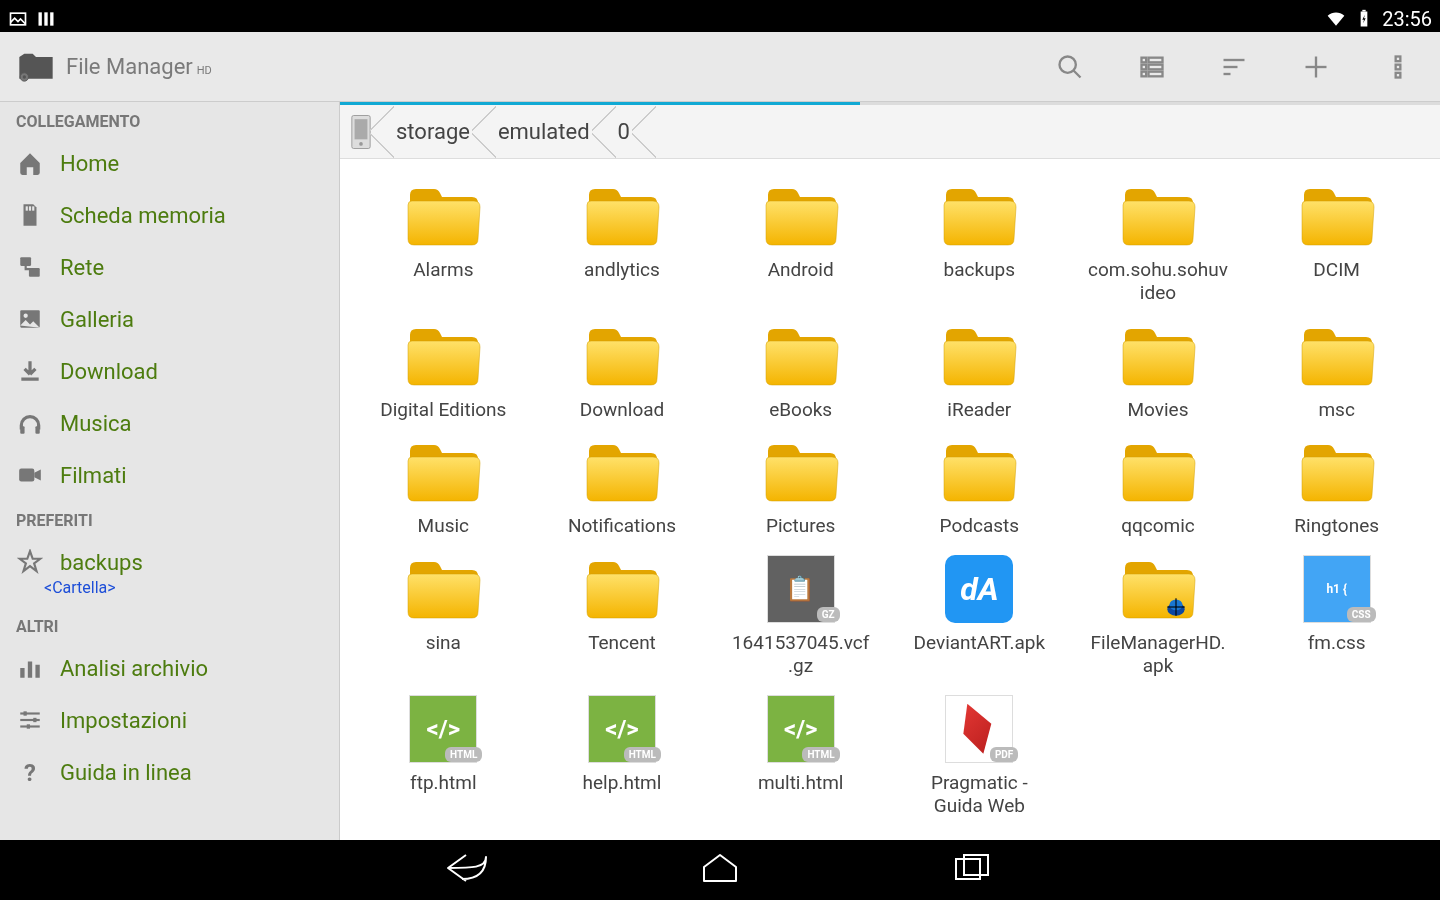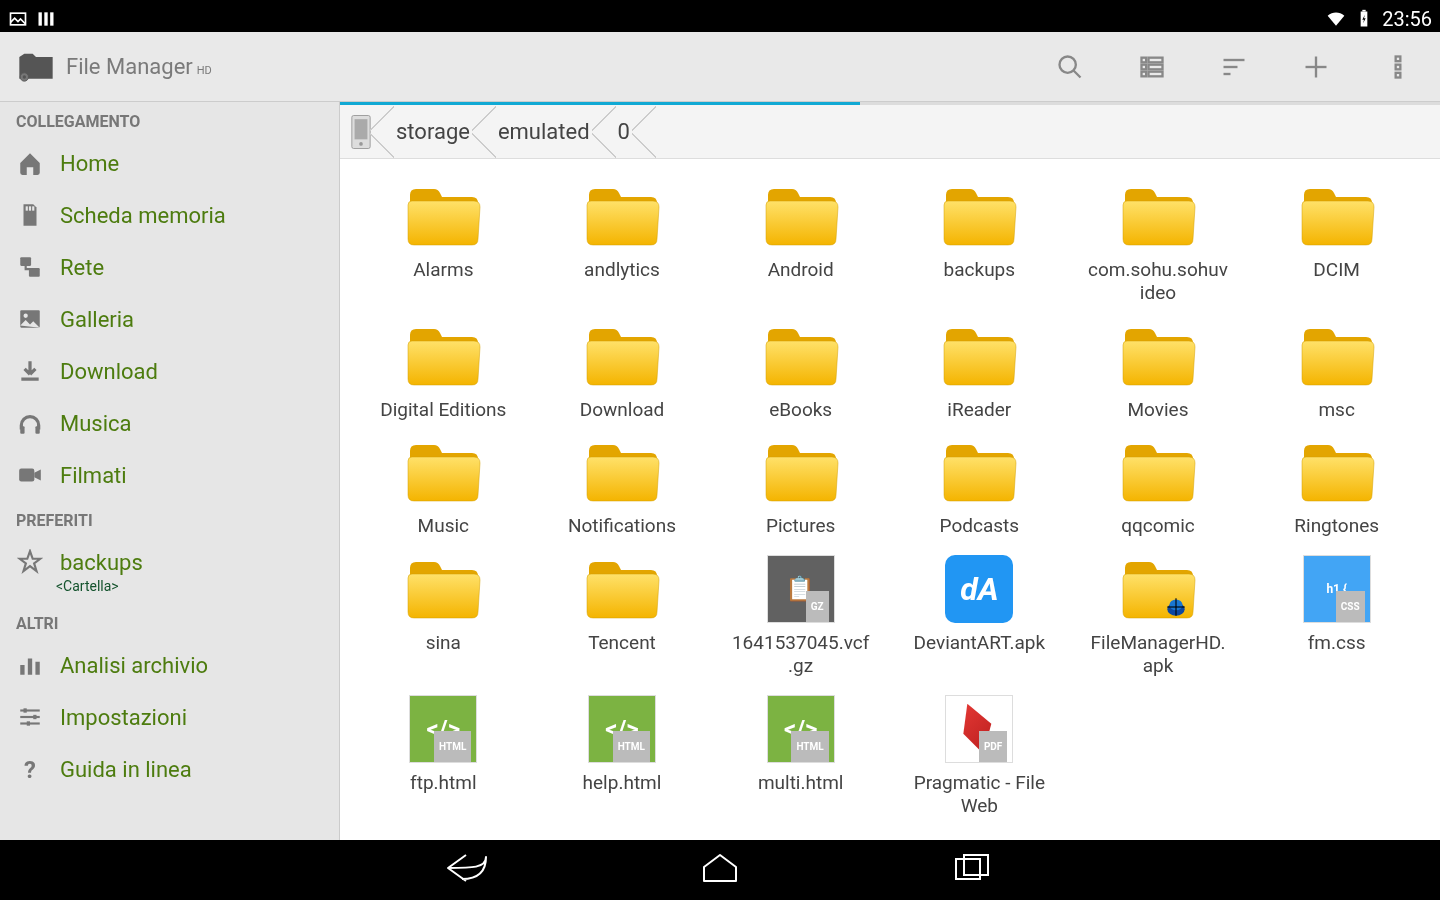--- a/index.html
+++ b/index.html
@@ -20,35 +20,35 @@
 .toolbar-right{display:flex;align-items:center;gap:50px;padding-right:10px}
 .toolbar-btn{width:32px;height:32px;display:flex;align-items:center;justify-content:center;cursor:pointer}
 .toolbar-btn svg{width:28px;height:28px;stroke:#888;fill:none;stroke-width:2}
 .main{flex:1;display:flex;overflow:hidden}
 .sidebar{width:340px;background:#e6e6e6;border-right:1px solid #ccc;overflow-y:auto}
 .sidebar-header{font-size:16px;font-weight:bold;color:#777;padding:10px 16px 6px}
 .sidebar-item{display:flex;align-items:center;gap:16px;padding:12px 16px;cursor:pointer}
 .sidebar-icon{width:28px;height:28px;display:flex;align-items:center;justify-content:center}
 .sidebar-icon svg{width:26px;height:26px;fill:#777}
 .sidebar-label{font-size:22px;color:#4d7c0f}
-.sidebar-sub{font-size:14px;color:#14532d;margin-left:56px;margin-top:-10px;padding-bottom:10px}
+.sidebar-sub{font-size:16px;color:#1d4ed8;margin-left:44px;margin-top:-10px;padding-bottom:10px}
 .content{flex:1;display:flex;flex-direction:column;background:#fff}
 .tab-indicator{height:3px;background:#dcdcdc}
 .tab-indicator-active{width:520px;height:3px;background:#11a9d4}
 .breadcrumb{height:54px;display:flex;align-items:center;background:#f4f4f4;border-bottom:1px solid #ddd}
 .crumb{display:flex;align-items:center;padding:0 14px;height:100%;font-size:22px;color:#444;position:relative;cursor:pointer}
 .crumb::after{content:"";position:absolute;right:-12px;top:0;bottom:0;width:24px;background:linear-gradient(135deg,transparent 48%,#ccc 48%,#ccc 52%,transparent 52%),linear-gradient(45deg,transparent 48%,#ccc 48%,#ccc 52%,transparent 52%);background-size:24px 27px;background-position:0 0,0 27px;background-repeat:no-repeat}
 .crumb-device{padding:0 10px}
 .crumb-device svg{width:22px;height:38px}
 .grid{flex:1;padding:14px 18px;display:grid;grid-template-columns:repeat(6,1fr);gap:4px 8px;overflow-y:auto;align-content:start}
 .file-item{display:flex;flex-direction:column;align-items:center;cursor:pointer;padding:4px}
 .file-icon-wrap{width:78px;height:78px;display:flex;align-items:center;justify-content:center;position:relative}
 .file-label{font-size:19px;color:#444;text-align:center;margin-top:4px;max-width:140px;line-height:1.2;word-break:break-word}
 .folder-svg{width:78px;height:62px}
-.file-badge{position:absolute;bottom:6px;right:11px;background:#bbb;color:#fff;font-size:10px;font-weight:bold;padding:10px 5px;border-radius:0}
+.file-badge{position:absolute;bottom:6px;right:0;background:#bbb;color:#fff;font-size:10px;font-weight:bold;padding:2px 5px;border-radius:6px}
 .apk-icon,.html-icon,.css-icon,.pdf-icon,.gz-icon{width:68px;height:68px;border:1px solid #ddd;display:flex;align-items:center;justify-content:center;font-size:24px;font-weight:bold;color:#fff;position:relative;background:#fff}
 .html-icon{background:#7cb342}
 .css-icon{background:#42a5f5}
 .gz-icon{background:#616161}
 .da-icon{width:68px;height:68px;background:#2196f3;border-radius:10px;display:flex;align-items:center;justify-content:center;color:#fff;font-size:32px;font-weight:bold;font-style:italic}
 .pdf-red{width:68px;height:68px;border:1px solid #ddd;background:#fff;display:flex;align-items:center;justify-content:center;position:relative}
 .pdf-red::before{content:"";position:absolute;width:40px;height:50px;background:linear-gradient(135deg,#e53935 0%,#b71c1c 100%);clip-path:polygon(20% 0%,80% 40%,60% 100%,10% 60%)}
 </style>
 </head>
 <body>
@@ -623,21 +623,21 @@
               <div class="html-icon">&lt;/&gt;</div>
               <span class="file-badge">HTML</span>
             </div>
             <div class="file-label">multi.html</div>
           </div>
           <div class="file-item">
             <div class="file-icon-wrap">
               <div class="pdf-red"></div>
               <span class="file-badge">PDF</span>
             </div>
-            <div class="file-label">Pragmatic - File Web</div>
+            <div class="file-label">Pragmatic - Guida Web</div>
           </div>
         </div>
     </div>
   </div>
 </div>
 
 <div class="navbar">
   <div><svg viewBox="0 0 52 38">
         <path d="M24 6 L6 19 L24 32 M6 19 C 30 19 44 19 44 8 C 44 26 32 30 20 30" stroke-linejoin="round"></path>
       </svg></div>

